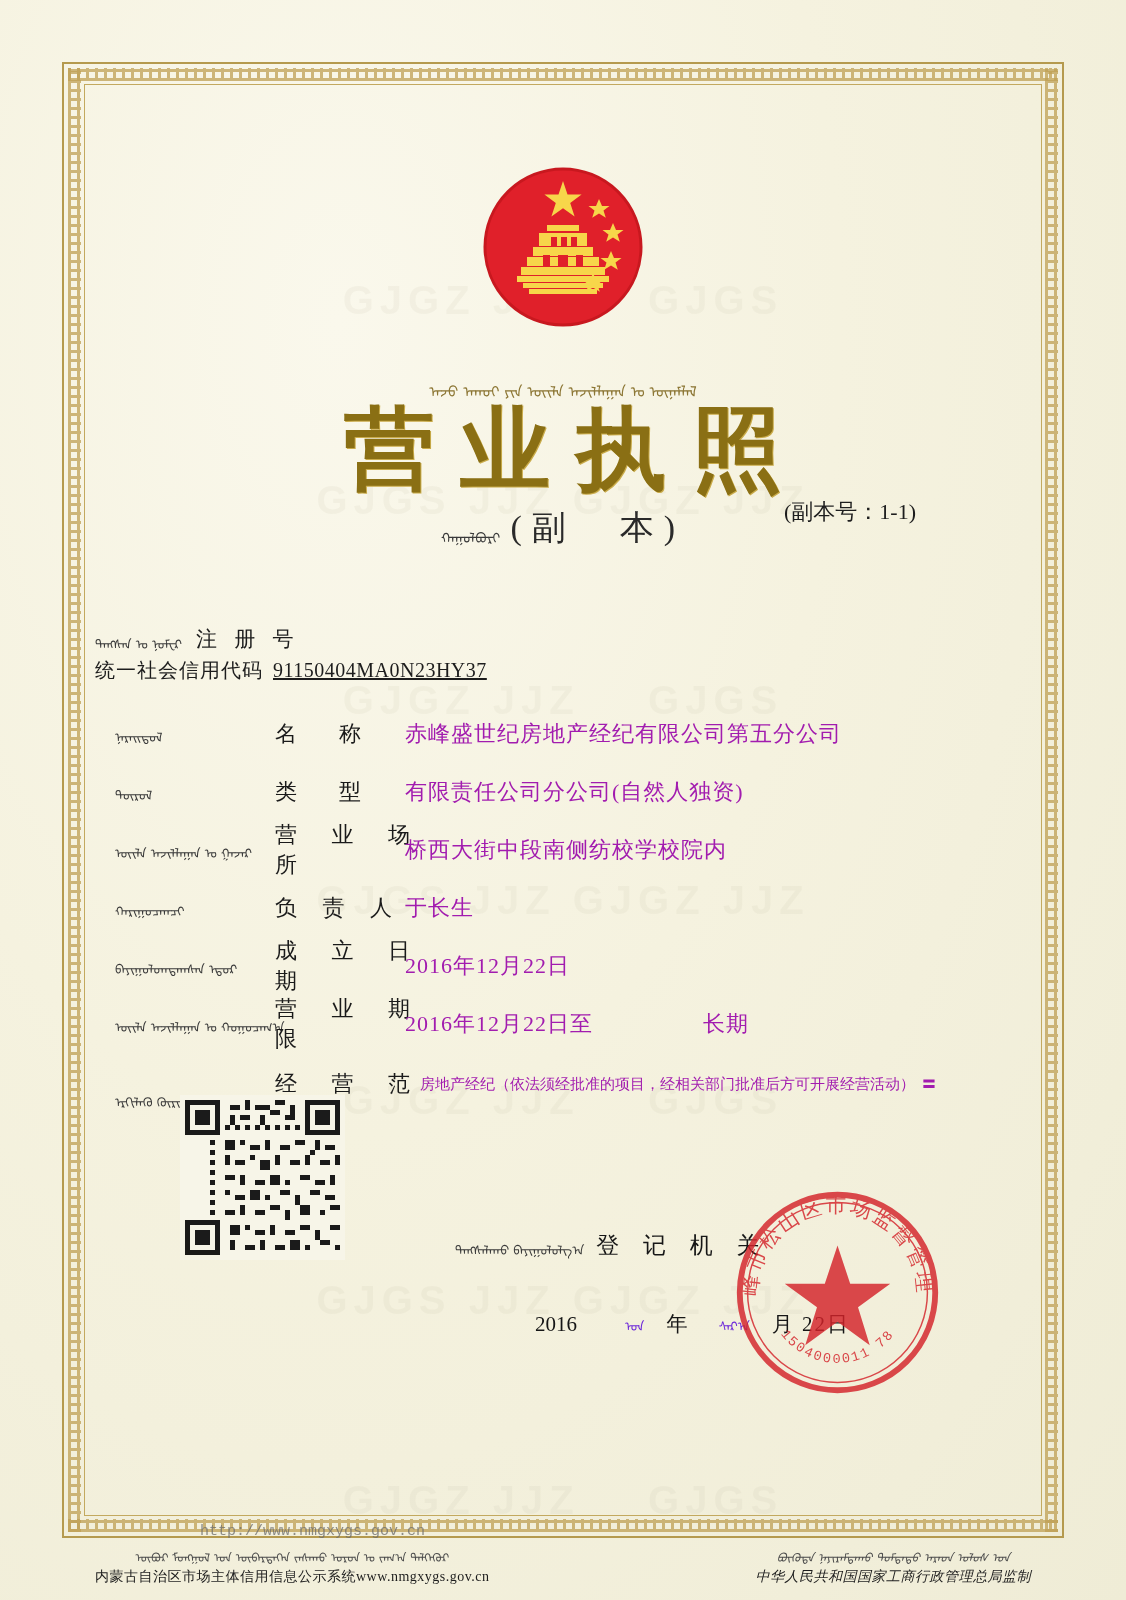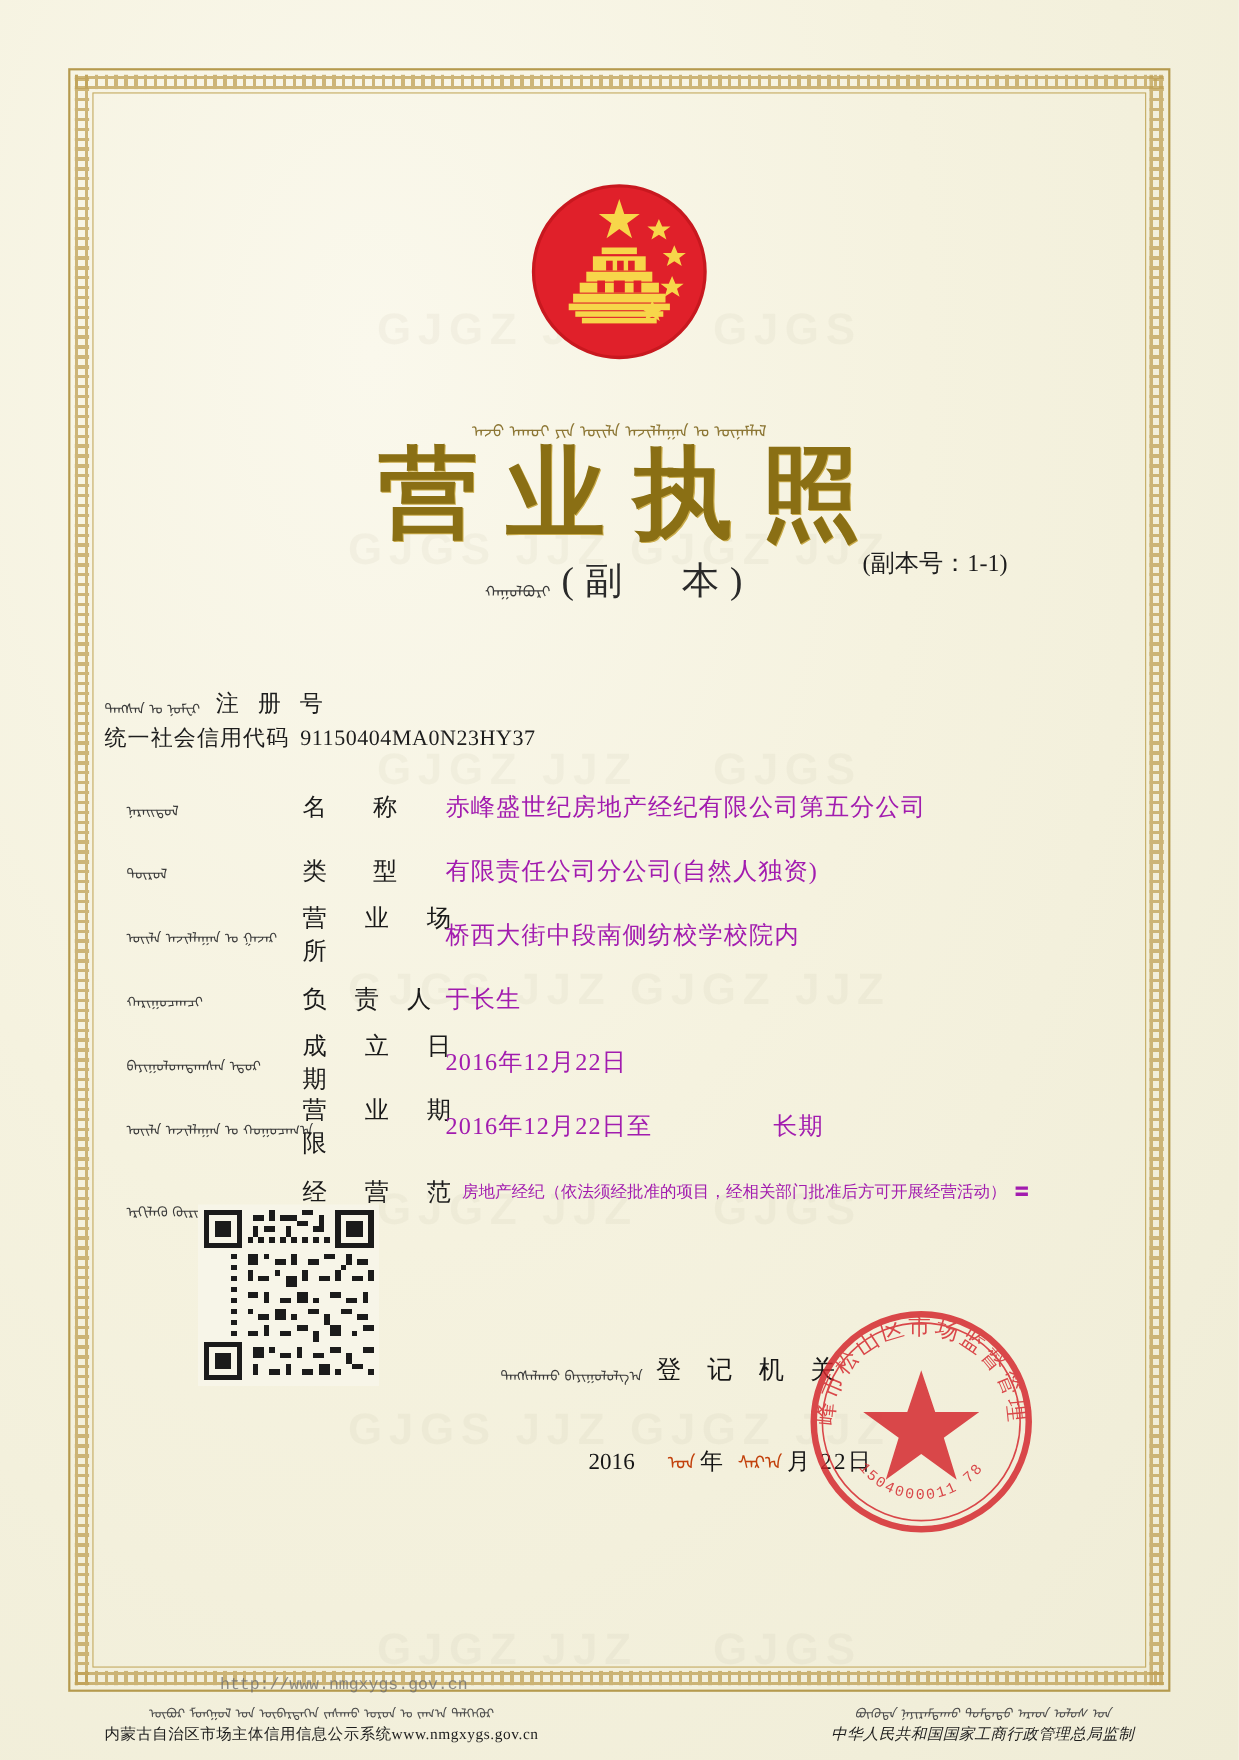--- a/index.html
+++ b/index.html
@@ -96,21 +96,21 @@
   .copy-no{
     position:absolute;right:115px;top:-8px;
     font-size:22px;color:#1d1d1d;
   }
 
   
   .reg-block{position:absolute;left:0;right:0;top:530px;text-align:left;}
   .reg-line1{font-size:21px;letter-spacing:6px;color:#1d1d1d;}
   .reg-line1 .mn{font-size:13px;letter-spacing:0;color:#3a3a3a;font-family:"DejaVu Sans",sans-serif;margin-right:14px;vertical-align:middle;}
   .reg-line2{margin-top:4px;font-size:20px;color:#1d1d1d;letter-spacing:1px;}
-  .reg-line2 .code{font-family:"Liberation Serif",serif;letter-spacing:.5px;margin-left:10px;}
+  .reg-line2 .code{font-family:"Liberation Serif",serif;letter-spacing:.5px;margin-left:10px;text-decoration:underline;}
 
   
   .fields{position:absolute;left:0;right:0;top:610px;}
   .row{position:relative;height:58px;}
   .row .mn{
     position:absolute;left:20px;top:50%;transform:translateY(-50%);
     font-size:13px;color:#3a3a3a;
     font-family:"DejaVu Sans", sans-serif;
     white-space:nowrap;
   }
@@ -137,21 +137,21 @@
   
   .auth{
     position:absolute;left:360px;top:1135px;
     font-size:23px;letter-spacing:9px;color:#161616;
   }
   .auth .mn{font-size:13px;letter-spacing:0;color:#3a3a3a;font-family:"DejaVu Sans",sans-serif;margin-right:12px;vertical-align:middle;}
   .date-line{
     position:absolute;left:440px;top:1215px;
     font-size:21px;color:#161616;letter-spacing:2px;
   }
-  .date-line .mn{font-size:17px;font-family:"DejaVu Sans",sans-serif;color:#c2410c;margin:0 4px;}
+  .date-line .mn{font-size:13px;font-family:"DejaVu Sans",sans-serif;color:#6d28d9;margin:0 22px;}
   .date-line .ch{margin:0 26px 0 0;}
 
   
   .seal{
     position:absolute;left:635px;top:1090px;width:215px;height:215px;
     opacity:.82;
   }
 
   
   .footer{

